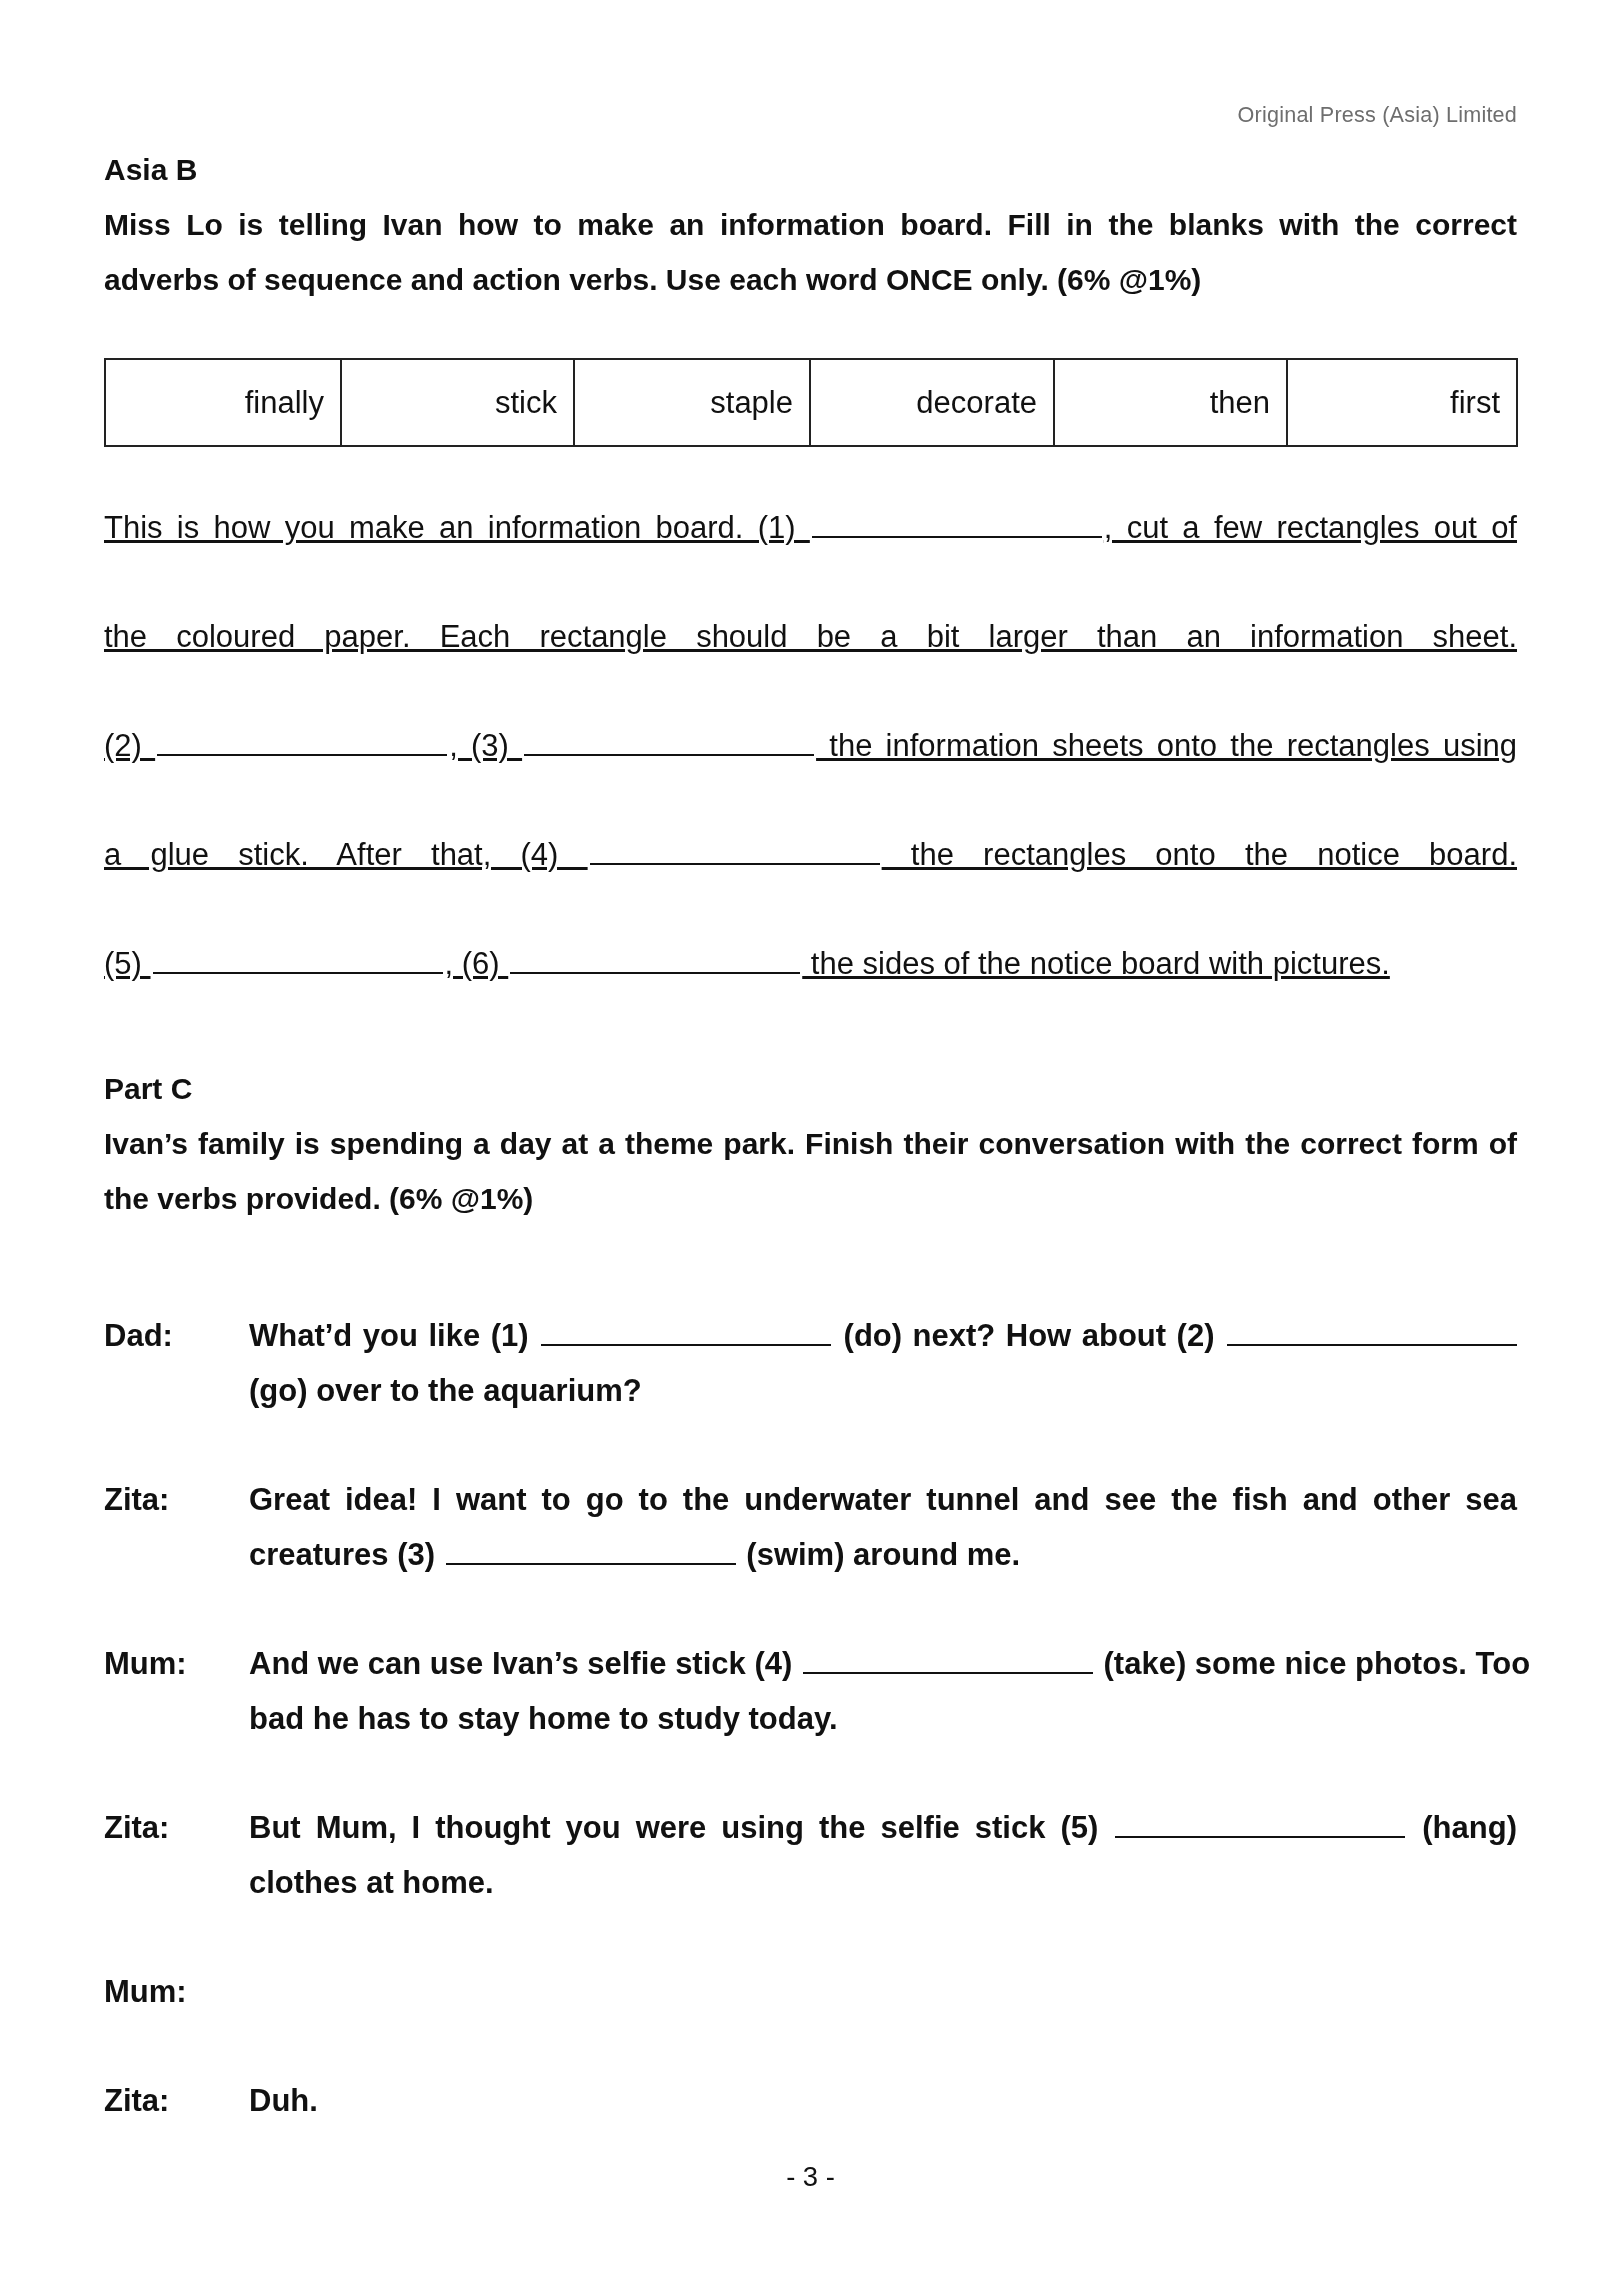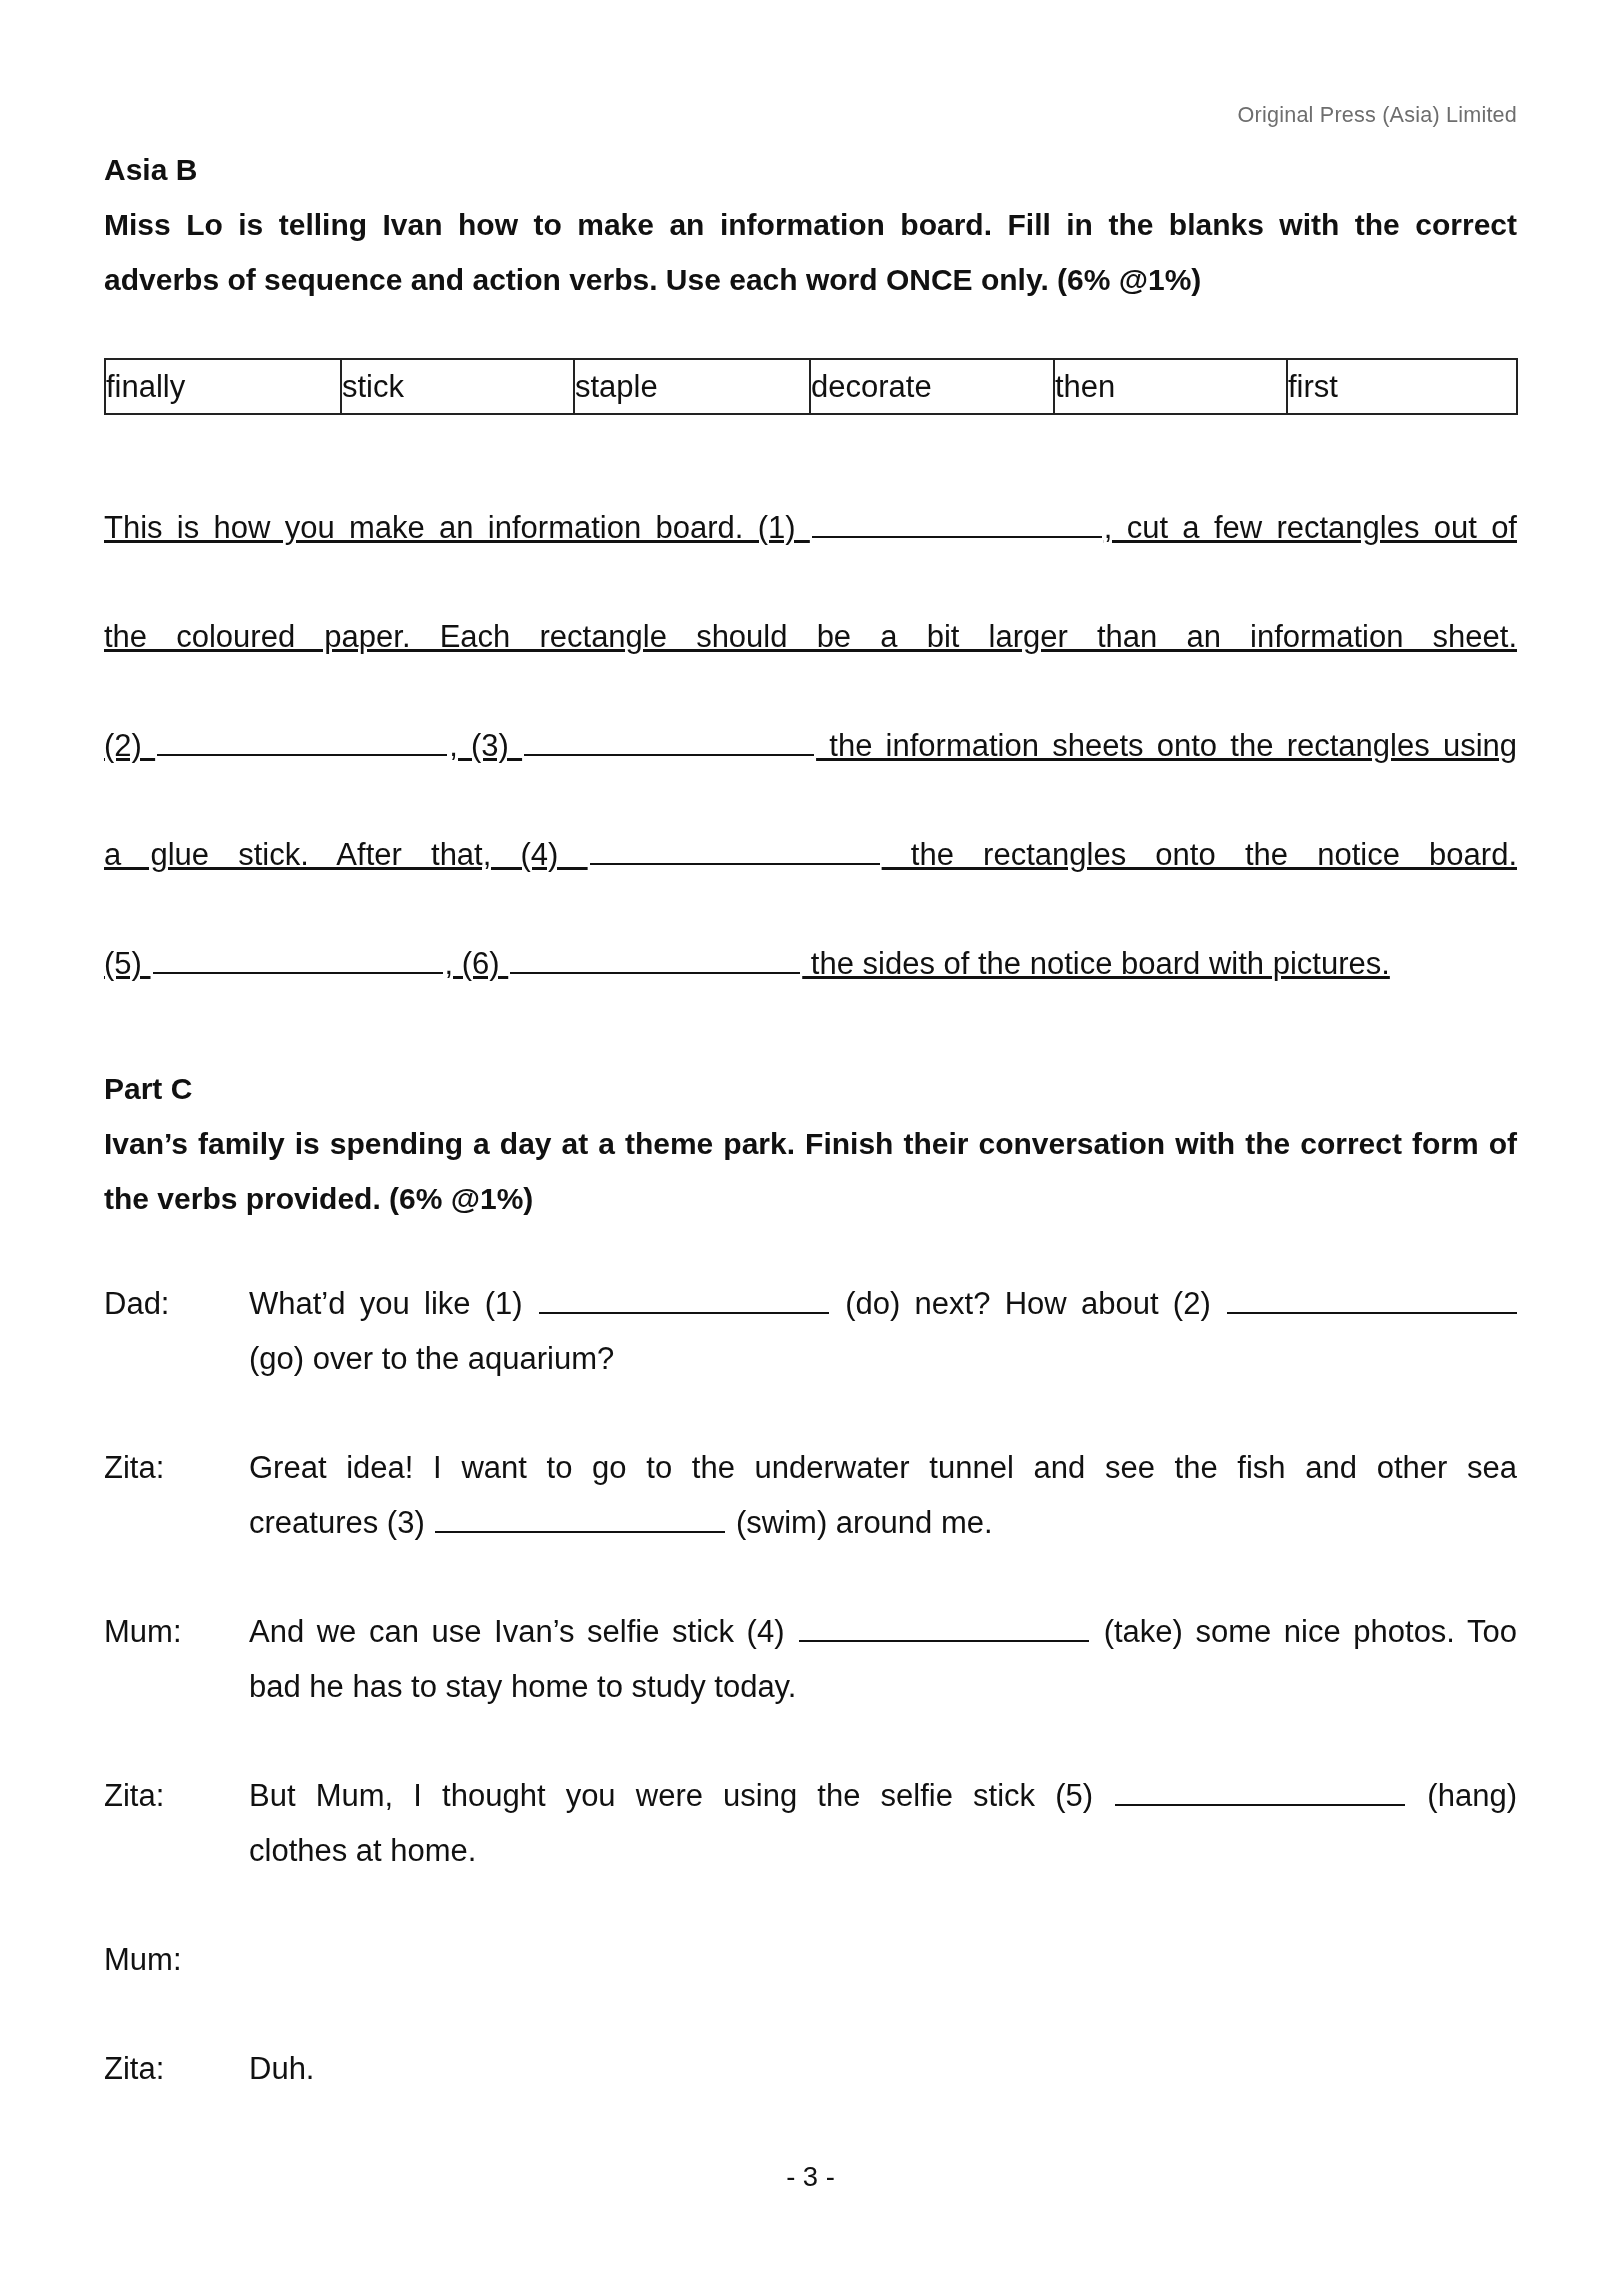--- a/index.html
+++ b/index.html
@@ -14,22 +14,22 @@
   }
   .content { position: absolute; left: 104px; width: 1413px; }
   .part-title { font-weight: bold; font-size: 30px; line-height: 55px; }
   .instruction {
     font-weight: bold; font-size: 30px; line-height: 55px; text-align: justify;
   }
   table.wordbank {
     border-collapse: collapse; width: 1413px; table-layout: fixed;
   }
   table.wordbank td {
-    border: 2px solid #222; text-align: left; font-size: 31px;
-    height: 53px; padding: 0;
+    border: 2px solid #222; text-align: right; font-size: 31px;
+    height: 53px; padding: 16px;
   }
   .passage { font-size: 31px; }
   .pline {
     height: 109px; line-height: 49px; text-align: justify; text-align-last: justify;
     white-space: nowrap;
     text-decoration: underline;
   }
   .pline.last { text-align-last: left; }
   .pline span { white-space: pre; }
   .blank {
@@ -98,21 +98,21 @@
     <div class="pline last">
       <span>(5) </span><span class="blank"></span><span>, (6) </span><span class="blank"></span><span> the sides of the notice board with pictures.</span>
     </div>
   </div>
 
   <div class="content" style="top:1061px;">
     <div class="part-title">Part C</div>
     <div class="instruction">Ivan’s family is spending a day at a theme park. Finish their conversation with the correct form of the verbs provided. (6% @1%)</div>
   </div>
 
-  <div class="content dialogue" style="top:1276px;">
+  <div class="content dialogue" style="top:1308px;font-weight:bold;">
 
     <div class="turn">
       <div class="speaker">Dad:</div>
       <div class="speech">
         <span class="line j"><span style="white-space:pre">What’d you like (1) </span><span class="blank"></span><span style="white-space:pre"> (do) next? How about (2) </span><span class="blank" style="margin-right:0"></span></span>
         <span class="line">(go) over to the aquarium?</span>
       </div>
     </div>
 
     <div class="turn">

